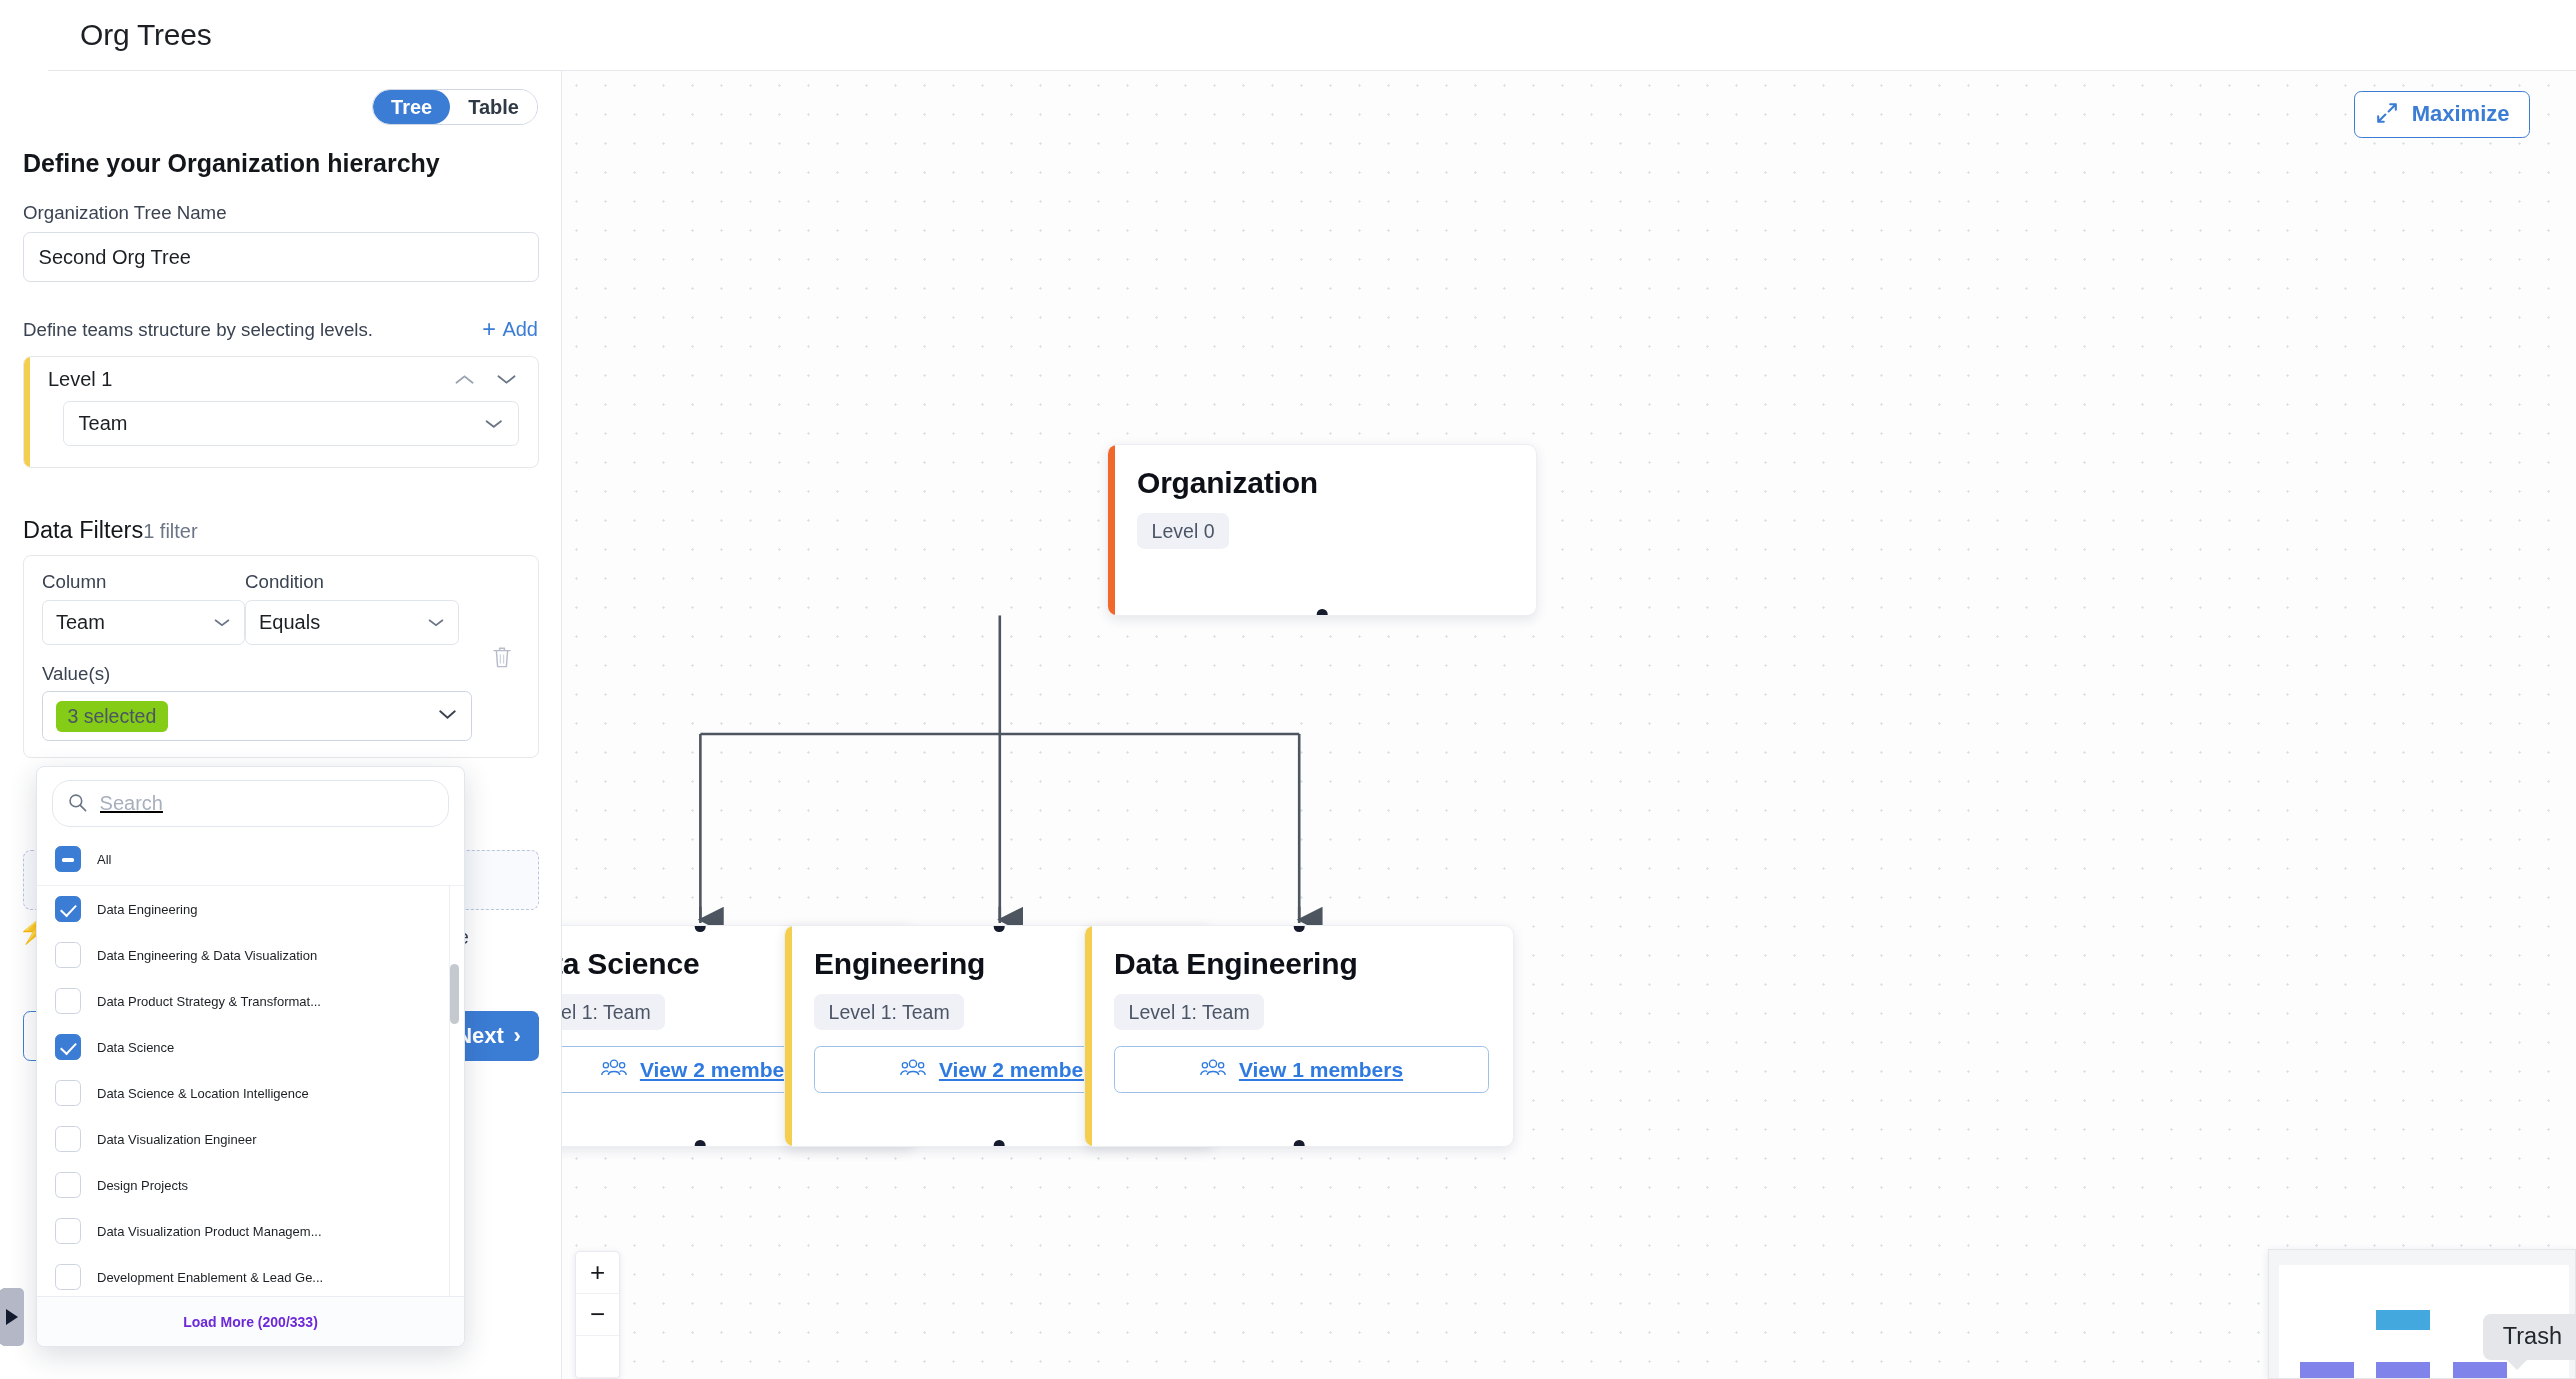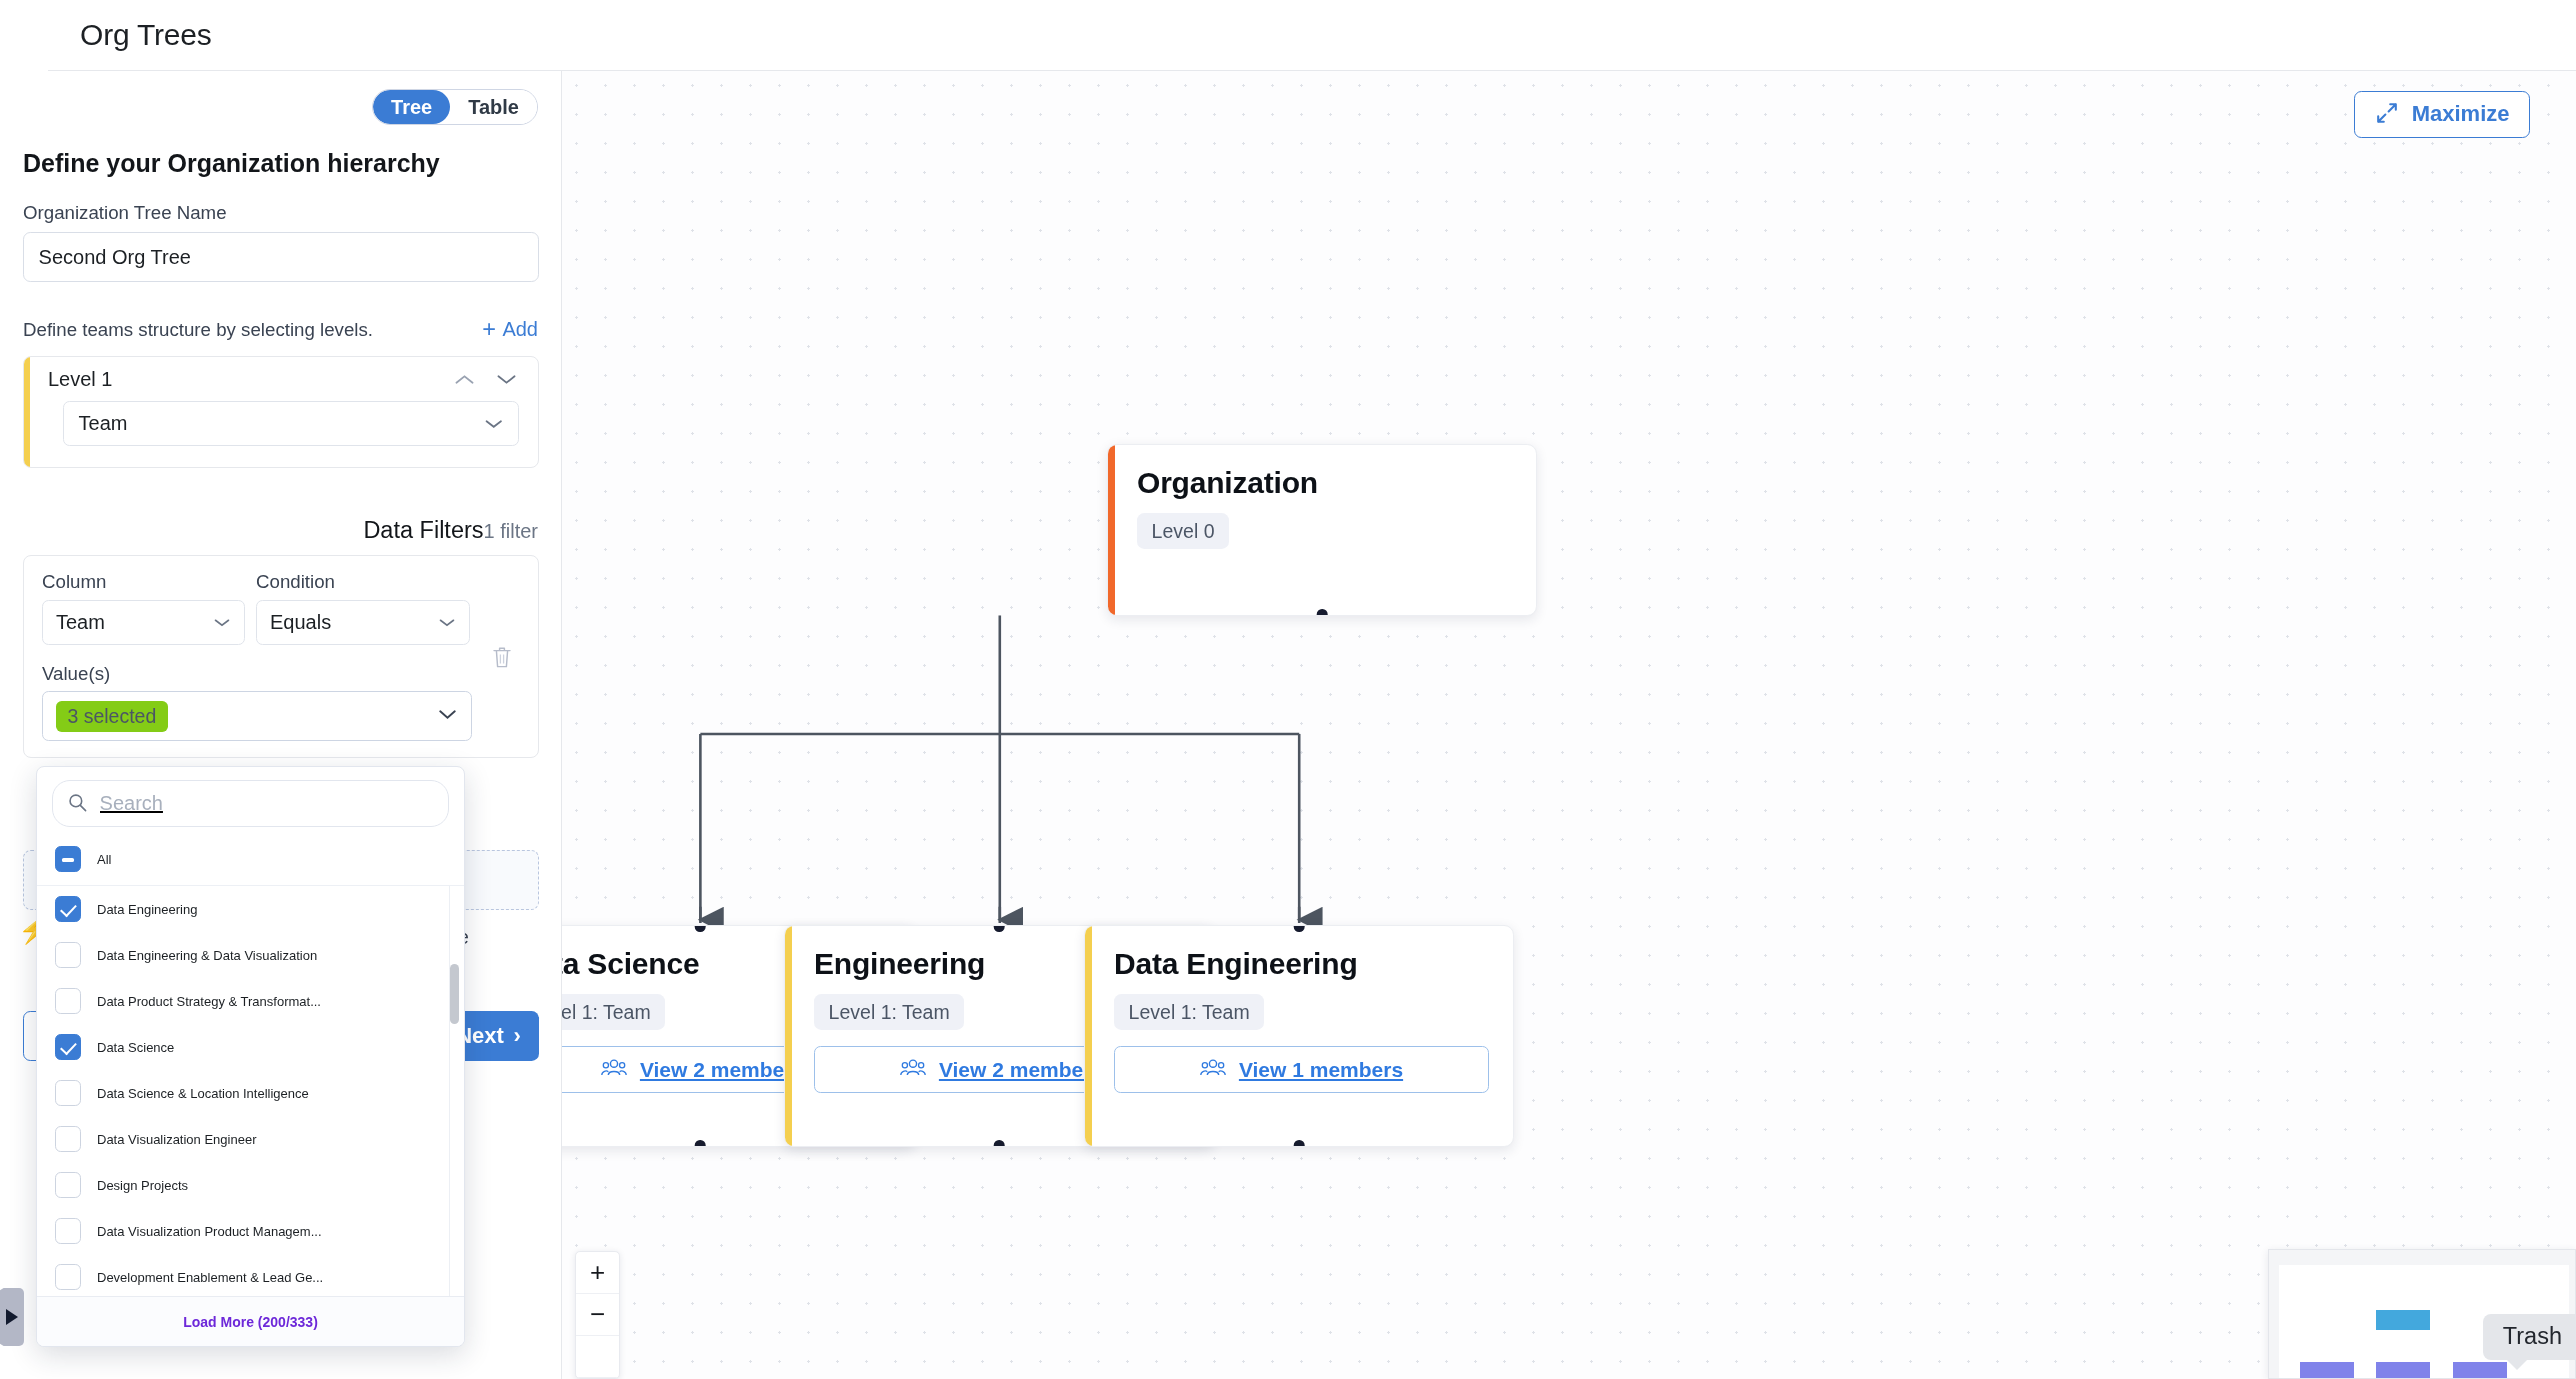--- a/index.html
+++ b/index.html
@@ -81,32 +81,32 @@
   .level-arrows { display: flex; gap: 21px; }
   .chev { color: #9aa3b2; font-size: 19.5px; cursor: pointer; line-height: 1; }
   .level-select {
     margin: 9.7px 21px 0 39px; width: 456px; height: 45px;
     border: 0.8px solid #e0e4eb; border-radius: 6.5px; background: #fff;
     display: flex; align-items: center; justify-content: space-between;
     padding: 0 14.6px; font-size: 20px; color: #1c2024; cursor: pointer;
   }
 
   .filters-head {
-    display: flex; justify-content: flex-end; align-items: baseline;
+    display: flex; justify-content: flex-start; align-items: baseline;
     margin-top: 49px;
   }
   .filters-title { font-size: 23.5px; color: #13161a; }
   .filters-count { font-size: 20px; color: #6b7585; }
 
   .filter-card {
     margin-top: 11.4px; width: 516px; border: 0.8px solid #e6e8ec;
     border-radius: 8px; background: #fff; padding: 14.6px 18px 16px 18px;
     position: relative;
   }
-  .filter-row { display: flex; gap: 11px; }
+  .filter-row { display: flex; gap: 0; }
   .filter-col-label { font-size: 18.7px; color: #3a4352; margin-bottom: 6.5px; }
   .mini-select {
     height: 45px; border: 0.8px solid #e0e4eb; border-radius: 6.5px;
     display: flex; align-items: center; justify-content: space-between;
     padding: 0 13px; font-size: 20px; color: #1c2024; background: #fff;
     cursor: pointer;
   }
   .w-col { width: 203px; }
   .w-cond { width: 214px; }
   .trash-icon {

